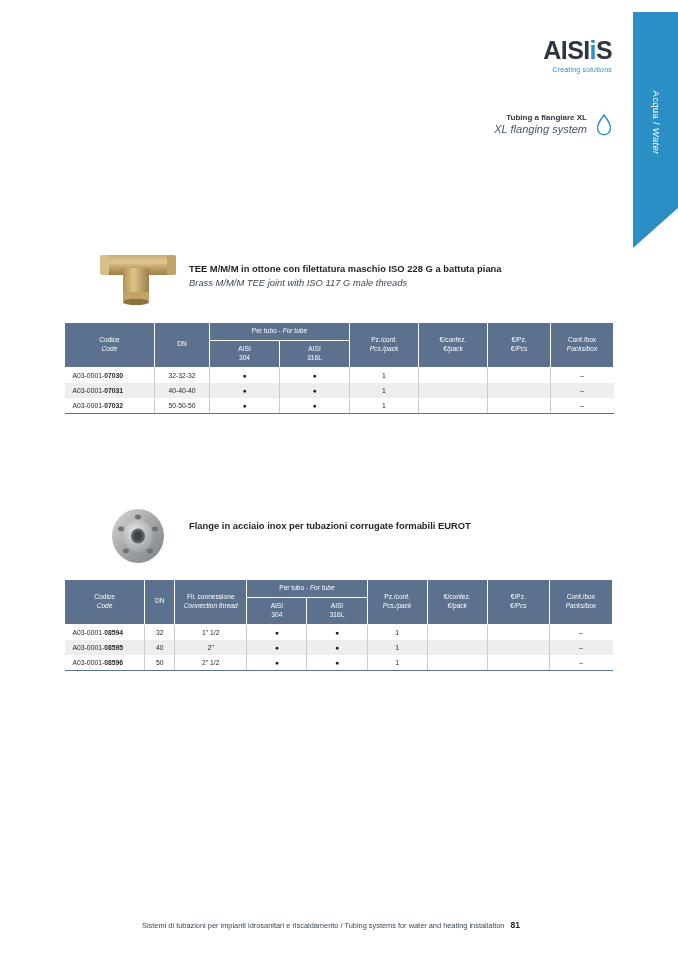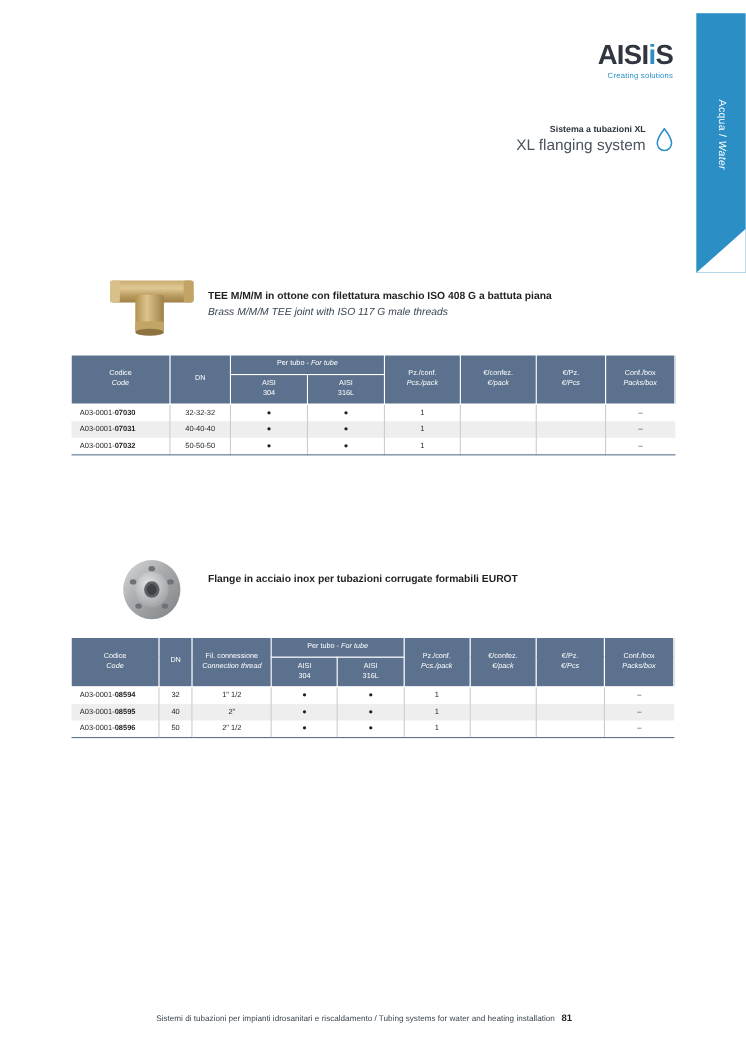--- a/index.html
+++ b/index.html
@@ -85,21 +85,22 @@
   .system-head .txt {
     text-align: right;
     line-height: 1.25;
   }
   .system-head .t1 {
     font-size: 8px;
     font-weight: bold;
     color: #2f3640;
   }
   .system-head .t2 {
-    font-size: 14px;
+    font-size: 11px;
+    font-style: italic;
     color: #4a5560;
   }
   .drop-icon {
     width: 16px;
     height: 22px;
   }
 
   
   .section {
     position: absolute;
@@ -212,21 +213,21 @@
   <div class="notch"></div>
 </div>
 
 <div class="logo-block">
   <div class="logo-word"><span>AISI</span><span class="dot-i">i</span><span>S</span></div>
   <div class="logo-tag">Creating solutions</div>
 </div>
 
 <div class="system-head">
   <div class="txt">
-    <div class="t1">Sistema a tubazioni XL</div>
+    <div class="t1">Tubing a flangiare XL</div>
     <div class="t2">XL flanging system</div>
   </div>
   <svg class="drop-icon" viewBox="0 0 16 22">
     <path d="M8 1 C8 1 1.5 9.5 1.5 14 C1.5 17.9 4.4 20.8 8 20.8 C11.6 20.8 14.5 17.9 14.5 14 C14.5 9.5 8 1 8 1 Z" fill="none" stroke="#2b8fc6" stroke-width="1.4"></path>
   </svg>
 </div>
 
 <div class="section" id="section-tee">
   <div class="prod-head">
     <svg class="prod-img" viewBox="0 0 96 62">
@@ -244,21 +245,21 @@
         </linearGradient>
       </defs>
       <rect x="10" y="7" width="76" height="20" rx="3" fill="url(#brassH)"></rect>
       <rect x="33" y="20" width="26" height="34" rx="3" fill="url(#brassV)"></rect>
       <rect x="10" y="7" width="9" height="20" rx="2" fill="#d8c08a"></rect>
       <rect x="77" y="7" width="9" height="20" rx="2" fill="#c2a466"></rect>
       <rect x="33" y="44" width="26" height="10" rx="2" fill="#c2a466"></rect>
       <ellipse cx="46" cy="54" rx="13" ry="3.2" fill="#8d7340"></ellipse>
     </svg>
     <div class="prod-titles">
-      <div class="prod-title-it">TEE M/M/M in ottone con filettatura maschio ISO 408 G a battuta piana</div>
+      <div class="prod-title-it">TEE M/M/M in ottone con filettatura maschio ISO 228 G a battuta piana</div>
       <div class="prod-title-en">Brass M/M/M TEE joint with ISO 117 G male threads</div>
     </div>
   </div>
 
   <table class="spec">
     <colgroup>
       <col style="width:90px">
       <col style="width:55px">
       <col style="width:70px">
       <col style="width:70px">

